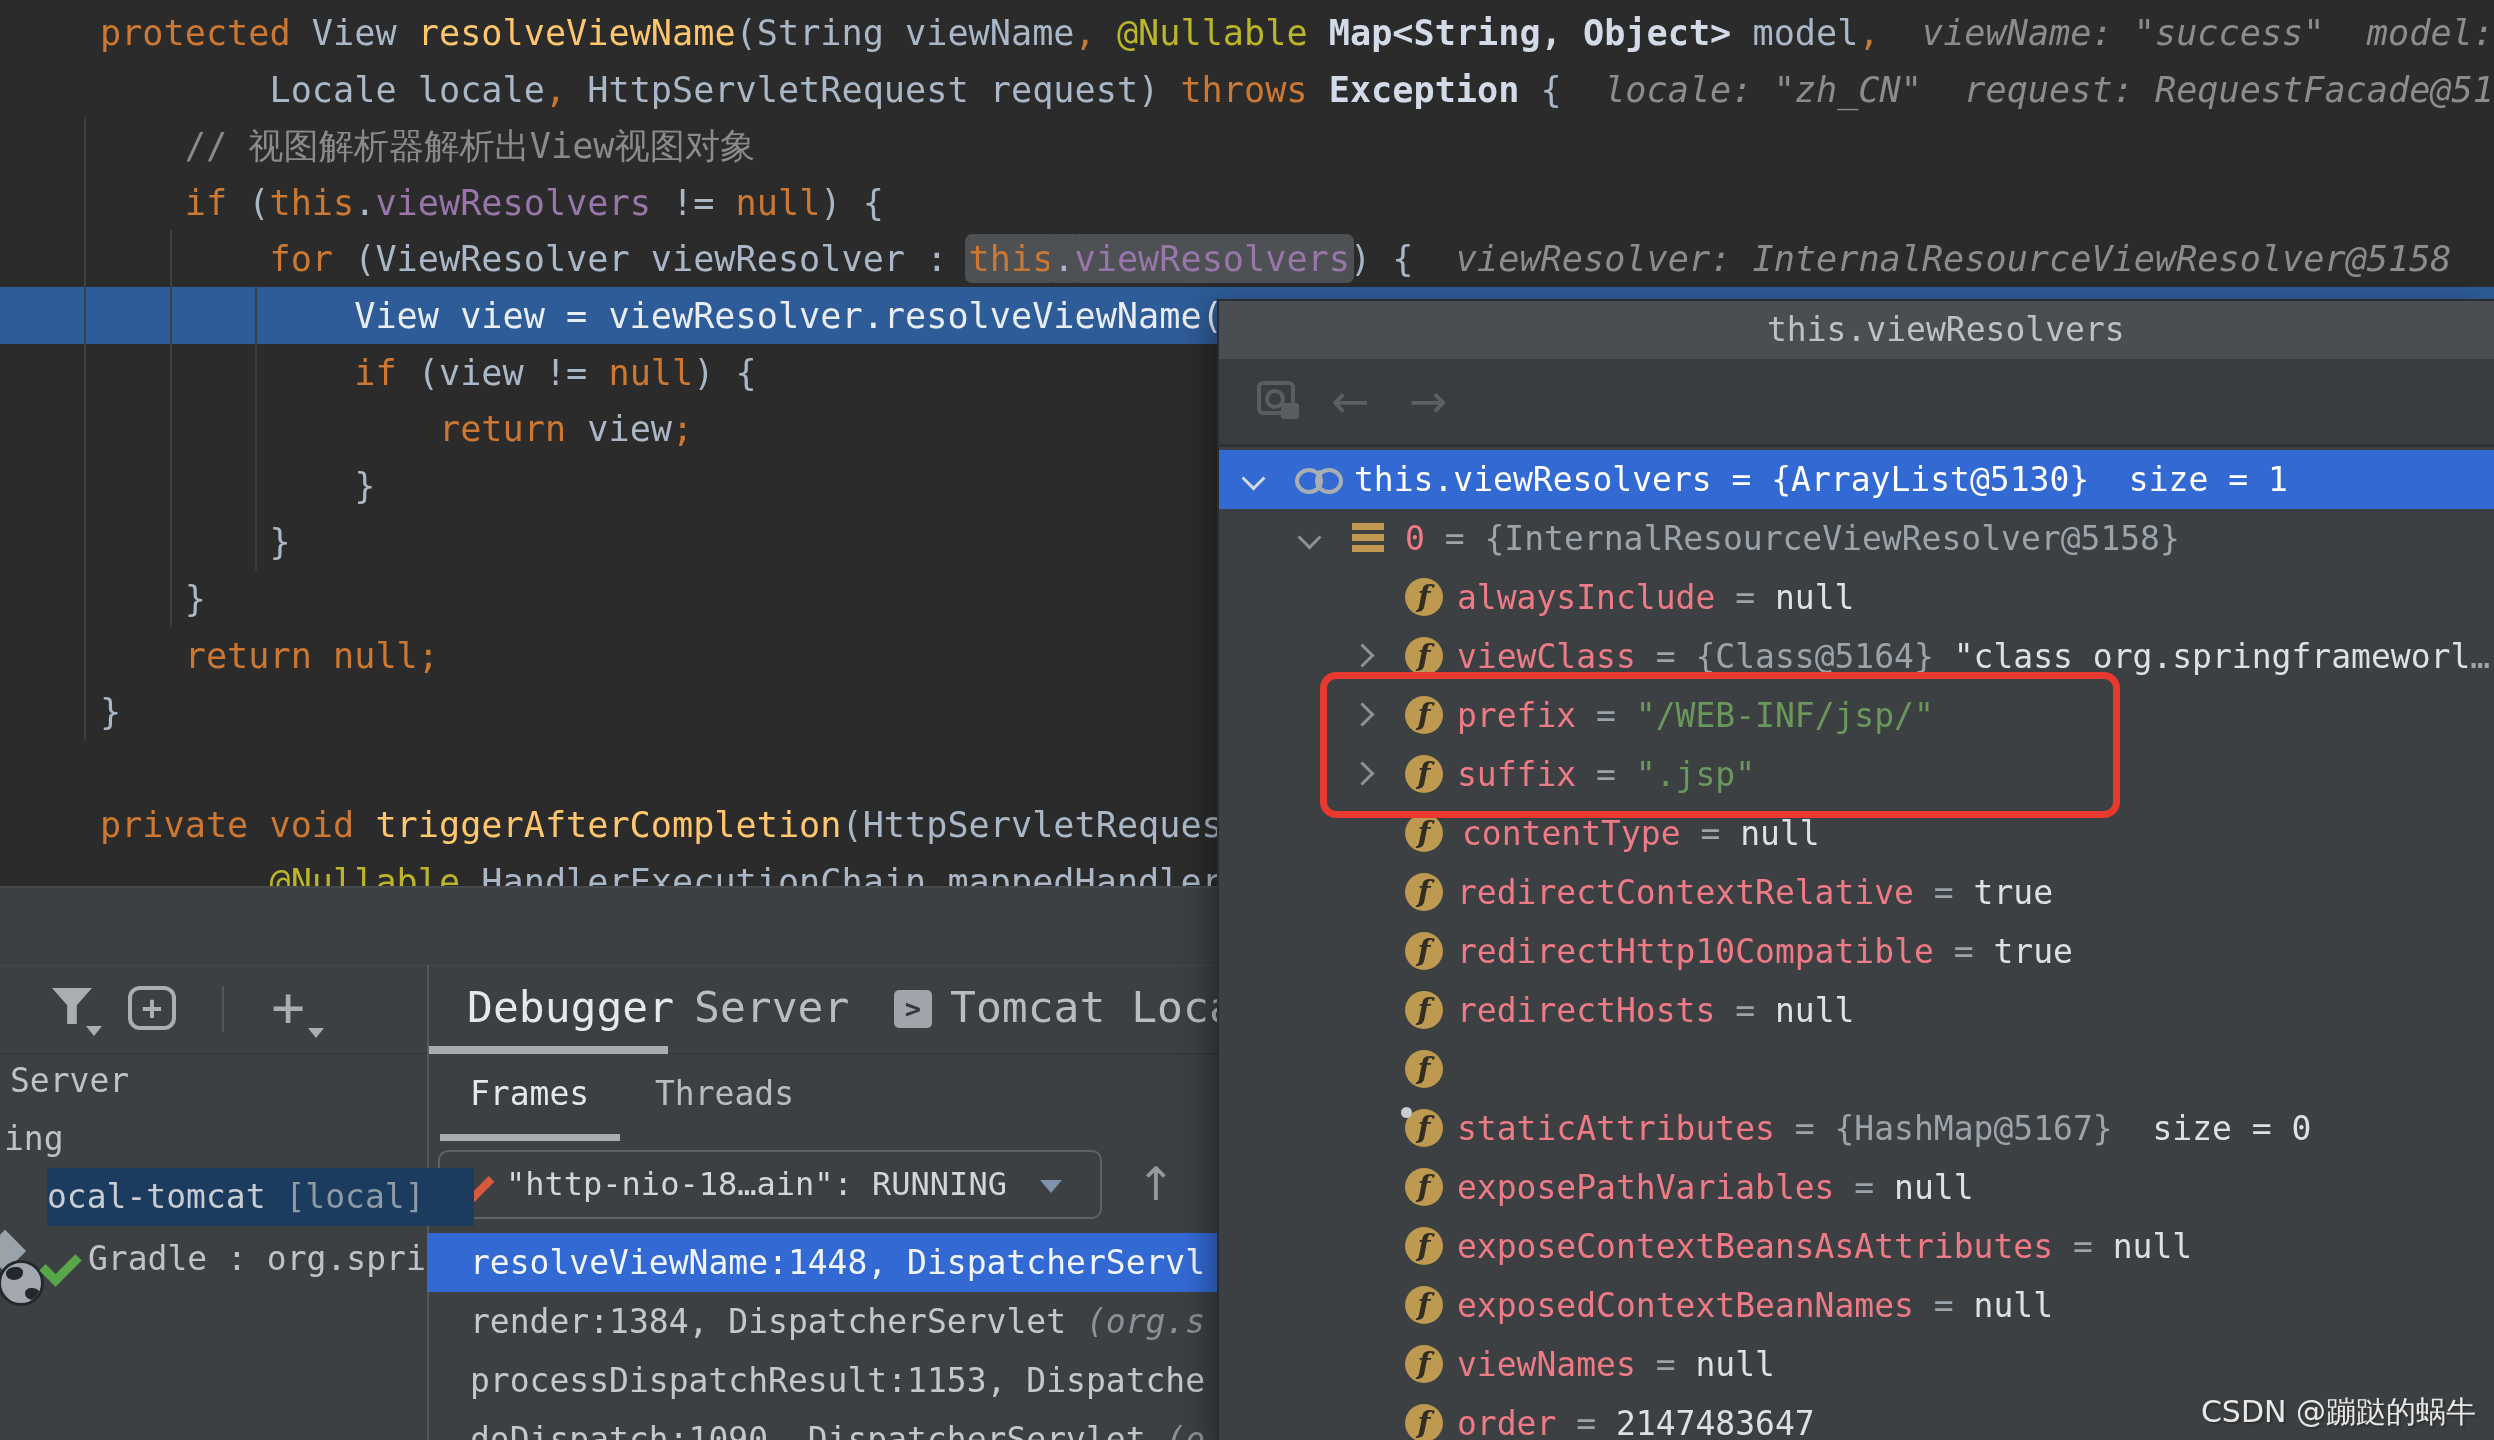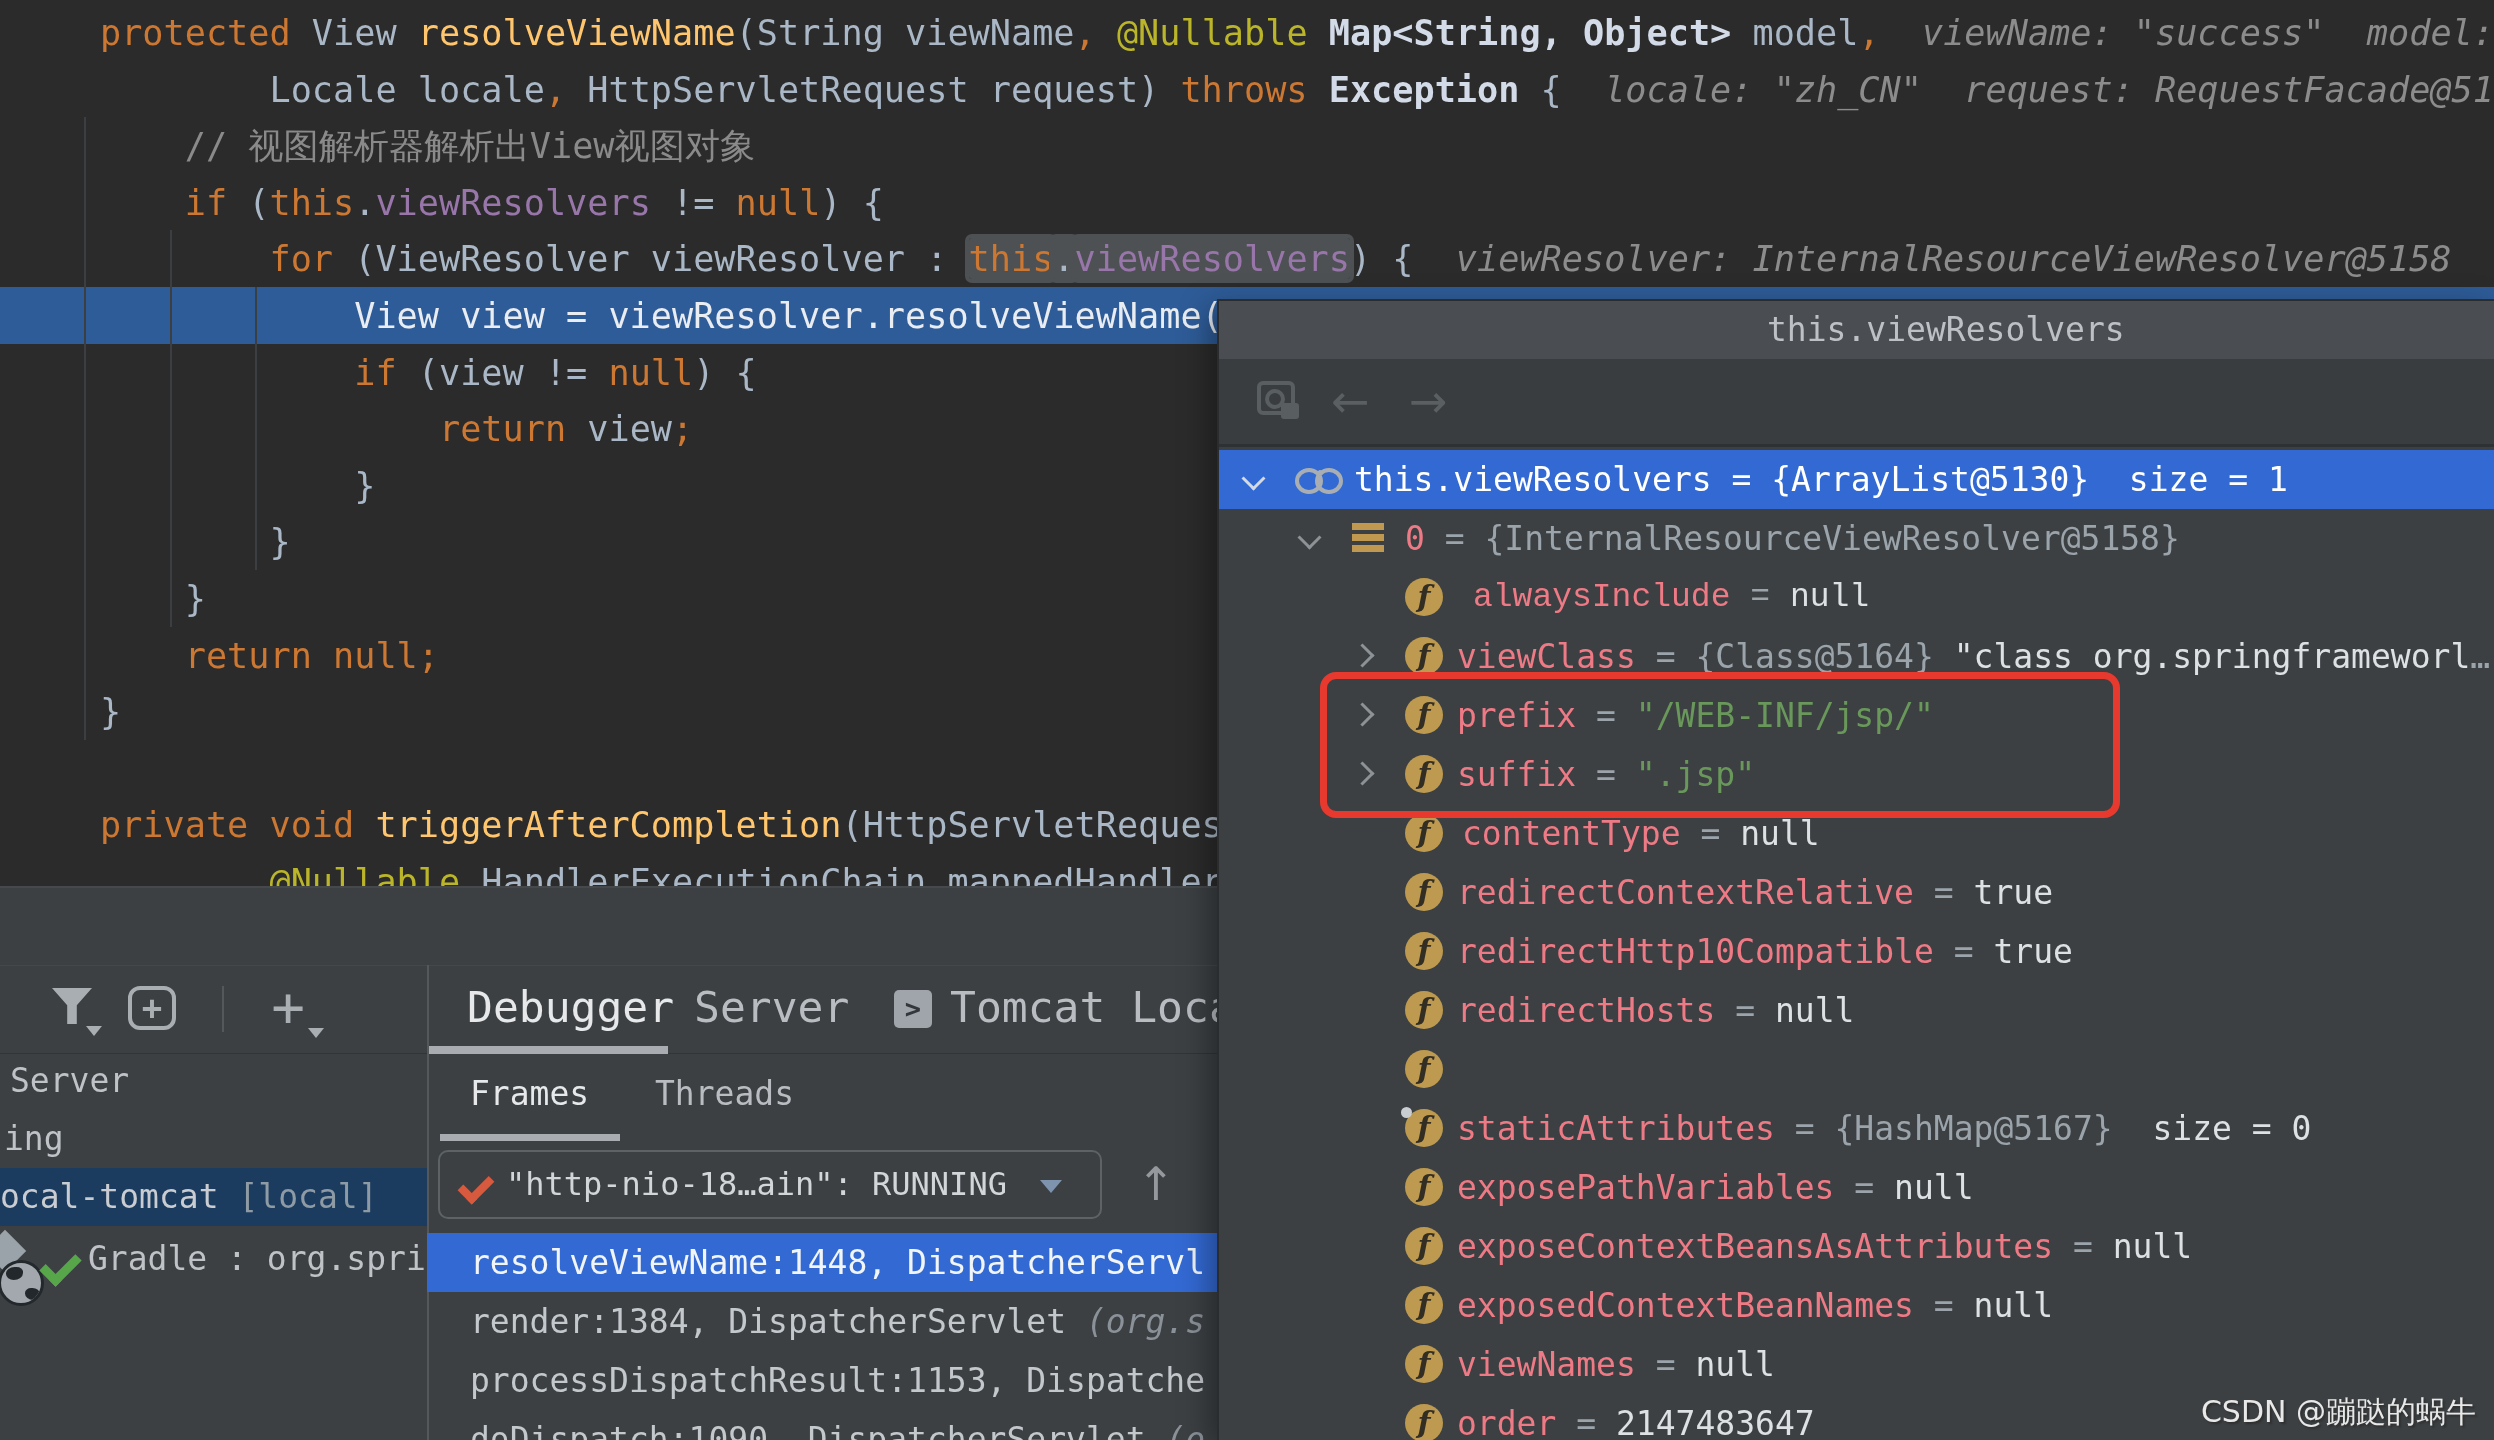--- a/index.html
+++ b/index.html
@@ -188,41 +188,41 @@
     <div id="uparrow">↑</div>
 
     <div id="frames">
         <div class="frow sel" style="top: 0px;"><span class="fw">resolveViewName:1448, DispatcherServl</span></div>
         <div class="frow" style="top: 59px;"><span class="fm">render:1384, DispatcherServlet </span><span class="fp">(org.s</span></div>
         <div class="frow" style="top: 118px;"><span class="fm">processDispatchResult:1153, Dispatche</span></div>
         <div class="frow" style="top: 177px;"><span class="fm">doDispatch:1090, DispatcherServlet </span><span class="fp">(o</span></div>
       </div>
   <div class="srow" style="top: 164px;"><span style="position: absolute; left: 10px;"><span class="">Server</span></span></div>
       <div class="srow" style="top: 222px;"><span style="position: absolute; left: 4px;"><span class="">ing</span></span></div>
-      <div class="srow sel" style="top: 280px;"><span style="position: absolute; left: 0px;"><span class="">ocal-tomcat </span><span class="svd">[local]</span></span></div>
+      <div class="srow sel" style="top: 280px; margin-left: 47px;"><span style="position: absolute; left: 0px;"><span class="">ocal-tomcat </span><span class="svd">[local]</span></span></div>
       <div class="srow" style="top: 342px;"><span style="position: absolute; left: 88px;"><span class="">Gradle : org.sprir</span></span></div>
     </div>
 
   <div id="popup">
     <div id="phead">
       <span id="ptitle">this.viewResolvers</span>
     </div>
     <div id="ptools">
       <span class="dupicon">
           <b></b>
           <u></u>
           <s></s>
         </span>
       <span class="parrow" style="left:112px">←</span>
       <span class="parrow" style="left:190px">→</span>
     </div>
     <div id="prows">
         <div class="prow sel" style="top: 0px;"><span class="chev d" style="left: 26px;"></span><span class="glasses" style="left: 76px;"><b class="l"></b><b class="r"></b><i></i></span><span class="ptext" style="left: 135px;"><span class="pnw">this.viewResolvers</span><span class="wt"> = {ArrayList@5130}  size = 1</span></span></div>
         <div class="prow" style="top: 59px;"><span class="chev d" style="left: 82px;"></span><span class="bars" style="left: 133px;"><i></i><i></i><i></i></span><span class="ptext" style="left: 186px;"><span class="pn">0</span><span class="eq"> = </span><span class="ref">{InternalResourceViewResolver@5158}</span></span></div>
-        <div class="prow" style="top: 118px;"><span class="ficon" style="left: 186px;">f</span><span class="ptext" style="left: 254px; font-family: Liberation Mono, monospace;"><span class="pn">alwaysInclude</span><span class="eq"> = </span><span class="wv">null</span></span></div>
+        <div class="prow" style="top: 118px;"><span class="ficon" style="left: 186px;">f</span><span class="ptext" style="left: 238px;"><span class="pn">alwaysInclude</span><span class="eq"> = </span><span class="wv">null</span></span></div>
         <div class="prow" style="top: 177px;"><span class="chev r" style="left: 135px;"></span><span class="ficon" style="left: 186px;">f</span><span class="ptext" style="left: 238px;"><span class="pn">viewClass</span><span class="eq"> = </span><span class="ref">{Class@5164}</span><span class="wv"> "class org.springframeworl</span><span class="ref">…</span></span></div>
         <div class="prow" style="top: 236px;"><span class="chev r" style="left: 135px;"></span><span class="ficon" style="left: 186px;">f</span><span class="ptext" style="left: 238px;"><span class="pn">prefix</span><span class="eq"> = </span><span class="gs">"/WEB-INF/jsp/"</span></span></div>
         <div class="prow" style="top: 295px;"><span class="chev r" style="left: 135px;"></span><span class="ficon" style="left: 186px;">f</span><span class="ptext" style="left: 238px;"><span class="pn">suffix</span><span class="eq"> = </span><span class="gs">".jsp"</span></span></div>
         <div class="prow" style="top: 354px;"><span class="ficon" style="left: 186px;">f</span><span class="ptext" style="left: 243px; text-align: right;"><span class="pn">contentType</span><span class="eq"> = </span><span class="wv">null</span></span></div>
         <div class="prow" style="top: 413px;"><span class="ficon" style="left: 186px;">f</span><span class="ptext" style="left: 238px;"><span class="pn">redirectContextRelative</span><span class="eq"> = </span><span class="wv">true</span></span></div>
         <div class="prow" style="top: 472px;"><span class="ficon" style="left: 186px;">f</span><span class="ptext" style="left: 238px;"><span class="pn">redirectHttp10Compatible</span><span class="eq"> = </span><span class="wv">true</span></span></div>
         <div class="prow" style="top: 531px;"><span class="ficon" style="left: 186px;">f</span><span class="ptext" style="left: 238px;"><span class="pn">redirectHosts</span><span class="eq"> = </span><span class="wv">null</span></span></div>
         <div class="prow" style="top: 590px;"><span class="ficon" style="left: 186px;">f</span></div>
         <div class="prow" style="top: 649px;"><span class="ficon" style="left: 186px;">f<span class="fdot"></span></span><span class="ptext" style="left: 238px;"><span class="pn">staticAttributes</span><span class="eq"> = </span><span class="ref">{HashMap@5167}</span><span class="wv">  size = 0</span></span></div>
         <div class="prow" style="top: 708px;"><span class="ficon" style="left: 186px;">f</span><span class="ptext" style="left: 238px;"><span class="pn">exposePathVariables</span><span class="eq"> = </span><span class="wv">null</span></span></div>

